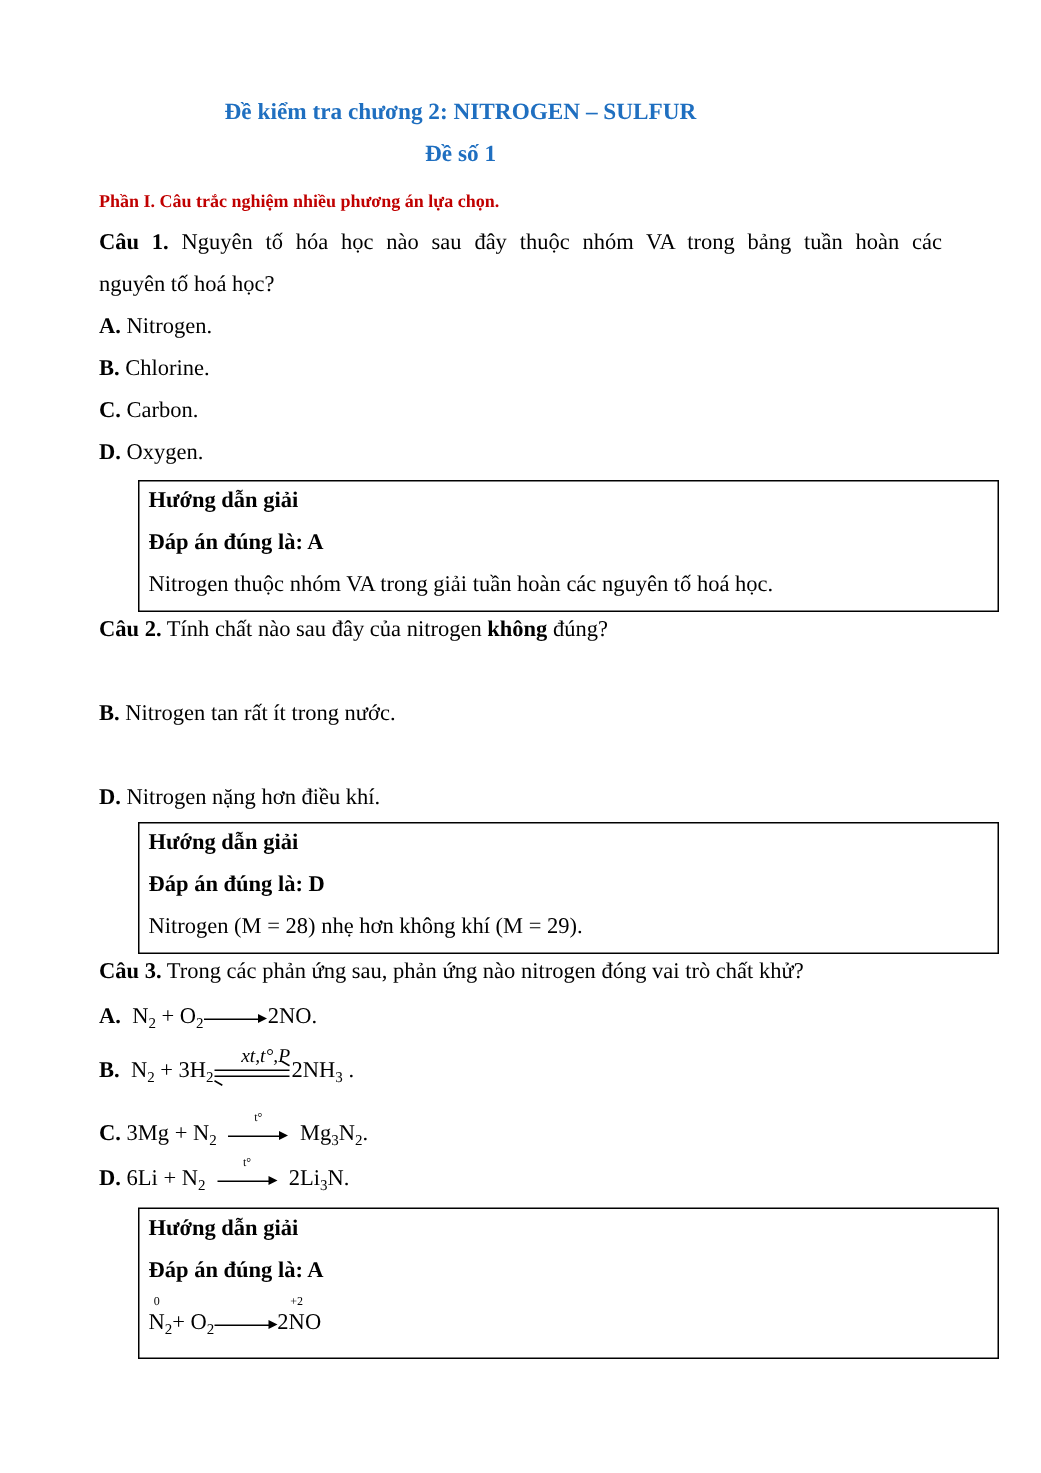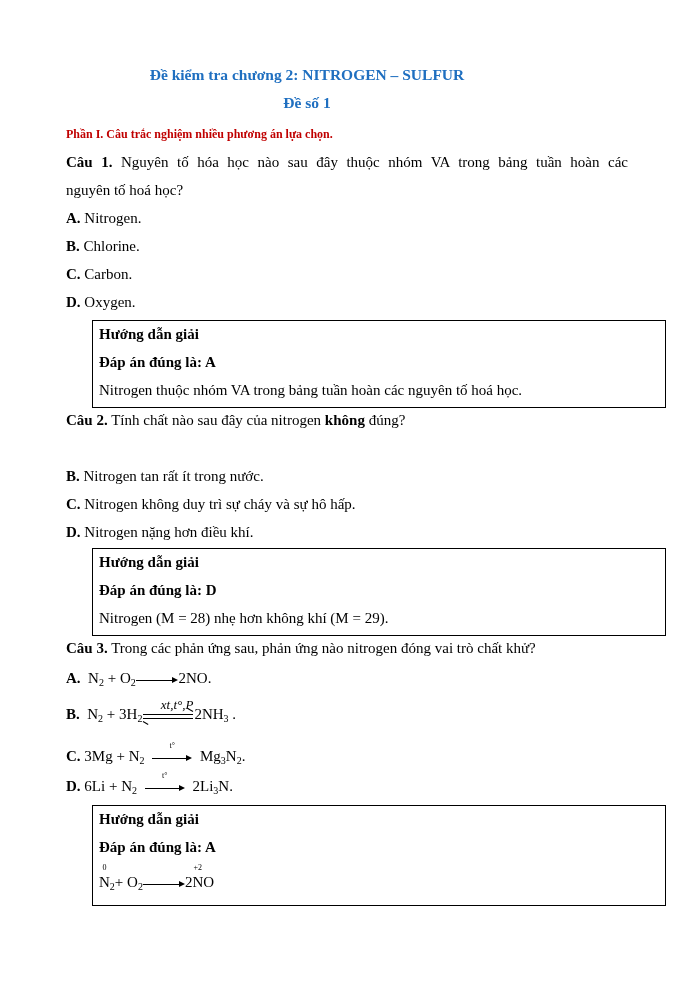--- a/index.html
+++ b/index.html
@@ -45,31 +45,30 @@
   <div class="line" style="top:180px;">nguyên tố hoá học?</div>
 
   <div class="line" style="top:208px;"><b>A.</b> <span>Nitrogen.</span></div>
   <div class="line" style="top:236px;"><b>B.</b> <span>Chlorine.</span></div>
   <div class="line" style="top:264px;"><b>C.</b> <span>Carbon.</span></div>
   <div class="line" style="top:292px;"><b>D.</b> <span>Oxygen.</span></div>
 
   <div class="box" style="top:320px; height:88px;">
     <div class="bl" style="top:3px;"><b>Hướng dẫn giải</b></div>
     <div class="bl" style="top:31px;"><b>Đáp án đúng là: A</b></div>
-    <div class="bl" style="top:59px;">Nitrogen thuộc nhóm VA trong bảng tuần hoàn các nguyên tố hoá học.</div>
+    <div class="bl" style="top:59px;">Nitrogen thuộc nhóm VA trong giải tuần hoàn các nguyên tố hoá học.</div>
   </div>
 
   <div class="line" style="top:410px;">
     <b>Câu 2.</b>
     <span>Tính chất nào sau đây của nitrogen</span>
     <b>không</b>
     <span>đúng?</span>
   </div>
   <div class="line" style="top:466px;"><b>B.</b> <span>Nitrogen tan rất ít trong nước.</span></div>
-  <div class="line" style="top:494px;"><b>C.</b> <span>Nitrogen không duy trì sự cháy và sự hô hấp.</span></div>
   <div class="line" style="top:522px;"><b>D.</b> <span>Nitrogen nặng hơn điều khí.</span></div>
 
   <div class="box" style="top:548px; height:88px;">
     <div class="bl" style="top:3px;"><b>Hướng dẫn giải</b></div>
     <div class="bl" style="top:31px;"><b>Đáp án đúng là: D</b></div>
     <div class="bl" style="top:59px;">Nitrogen (M = 28) nhẹ hơn không khí (M = 29).</div>
   </div>
 
   <div class="line" style="top:638px;">
     <b>Câu 3.</b>

